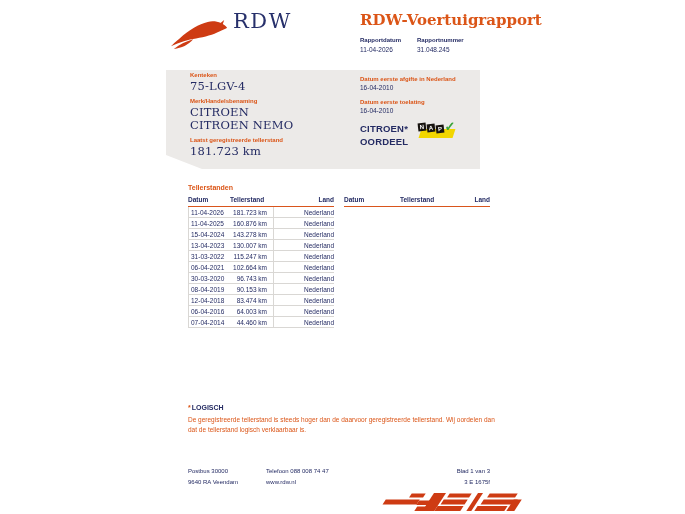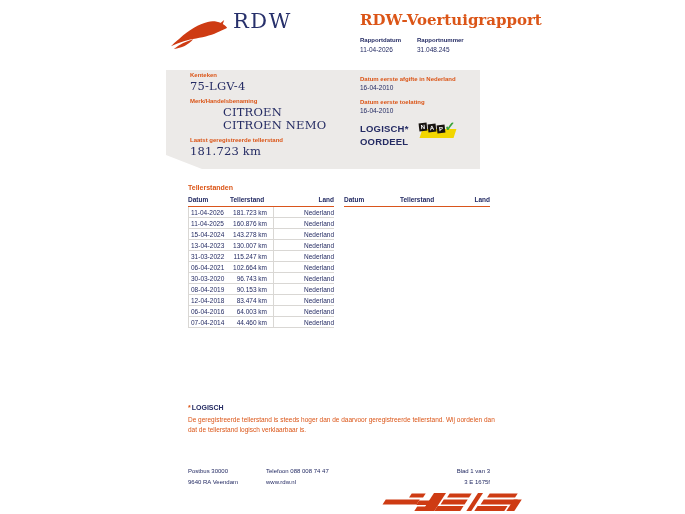--- a/index.html
+++ b/index.html
@@ -27,21 +27,21 @@
     background:#ECEAE8;
     clip-path:polygon(0 0, 100% 0, 100% 100%, 36px 100%, 0 calc(100% - 14px));
   }
   .p-left  { position:absolute; left:24px; top:2px; width:130px; }
   .p-right { position:absolute; left:194px; top:6px; width:118px; }
   .f-label { font-size:6px; font-weight:bold; color:#DB5517; margin-bottom:2px; }
   .f-value-serif {
     font-family:"DejaVu Serif", serif; font-size:11.5px; line-height:13px;
     color:#242B63; letter-spacing:.2px; margin-bottom:5px;
   }
-  .merk-value { width:118px;margin-left:33px; }
+  .merk-value { width:118px; }
   .f-value-sans { font-size:6.5px; color:#242B63; margin-bottom:8px; }
   .oordeel-row { display:flex; align-items:flex-start; gap:10px; margin-top:6px; }
   .oordeel-text { font-size:9.5px; font-weight:bold; line-height:13px; color:#242B63; letter-spacing:.2px; }
   
   .nap { position:relative; width:40px; height:20px; margin-top:-1px; }
   .nap-yellow {
     position:absolute; left:2px; top:8px; width:34px; height:9px;
     background:#F2D600; transform:skewX(-18deg);
   }
   .nap-sq {
@@ -124,21 +124,21 @@
       <div class="f-label" style="margin-top:3px;">Laatst geregistreerde tellerstand</div>
       <div class="f-value-serif">181.723 km</div>
     </div>
     <div class="p-right">
       <div class="f-label">Datum eerste afgifte in Nederland</div>
       <div class="f-value-sans">16-04-2010</div>
       <div class="f-label">Datum eerste toelating</div>
       <div class="f-value-sans">16-04-2010</div>
       <div class="oordeel-row">
         <div class="oordeel-text">
-          <div>LOGISCH*</div>
+          <div>CITROEN*</div>
           <div>OORDEEL</div>
         </div>
         <div class="nap">
           <div class="nap-yellow"></div>
           <div class="nap-sq nap-n">N</div>
           <div class="nap-sq nap-a">A</div>
           <div class="nap-sq nap-p">P</div>
           <div class="nap-check">✓</div>
         </div>
       </div>

